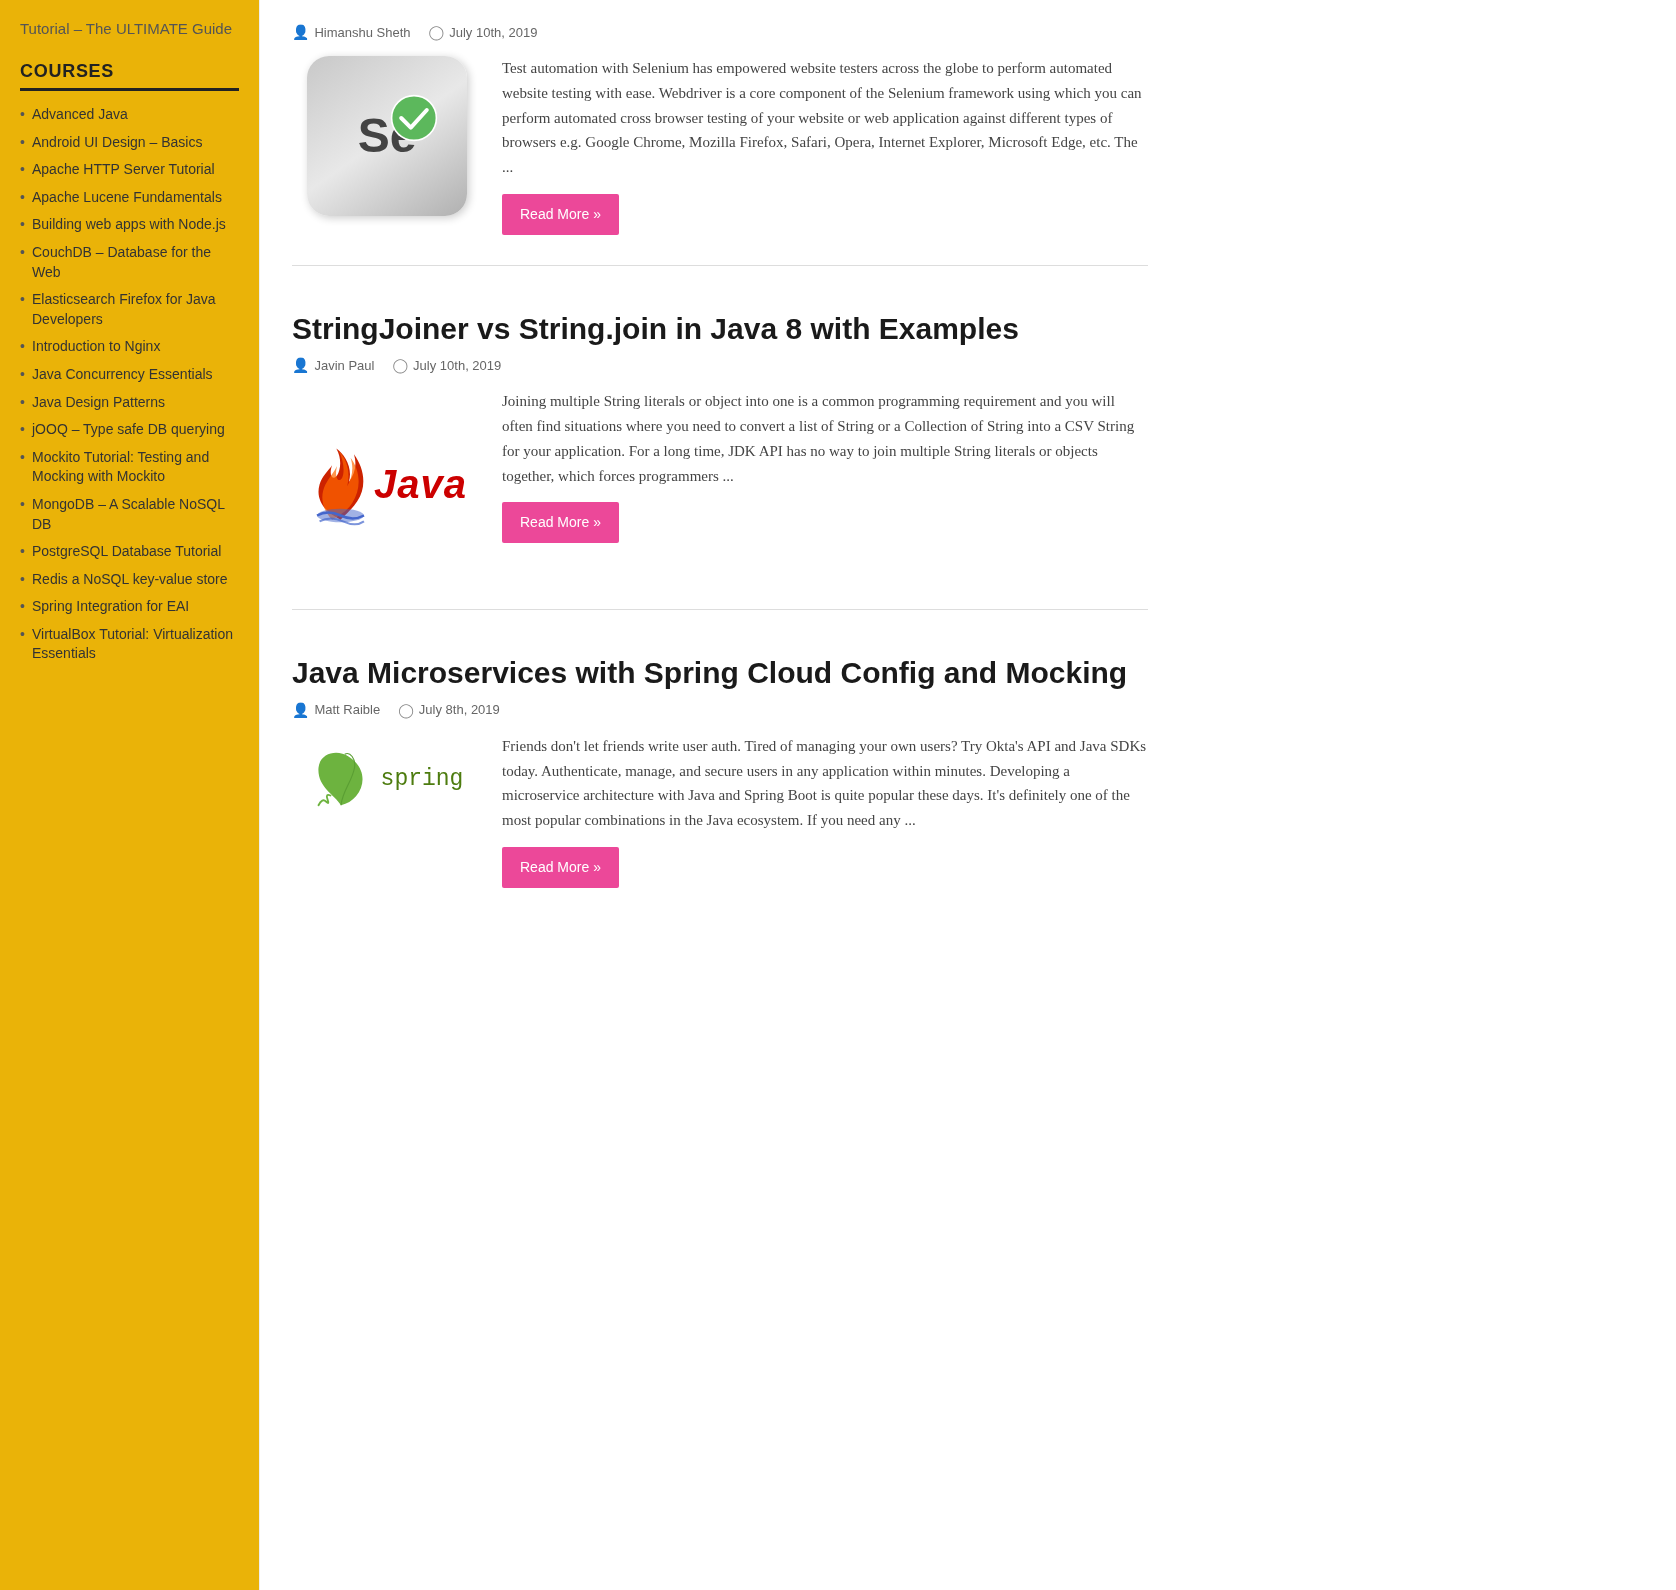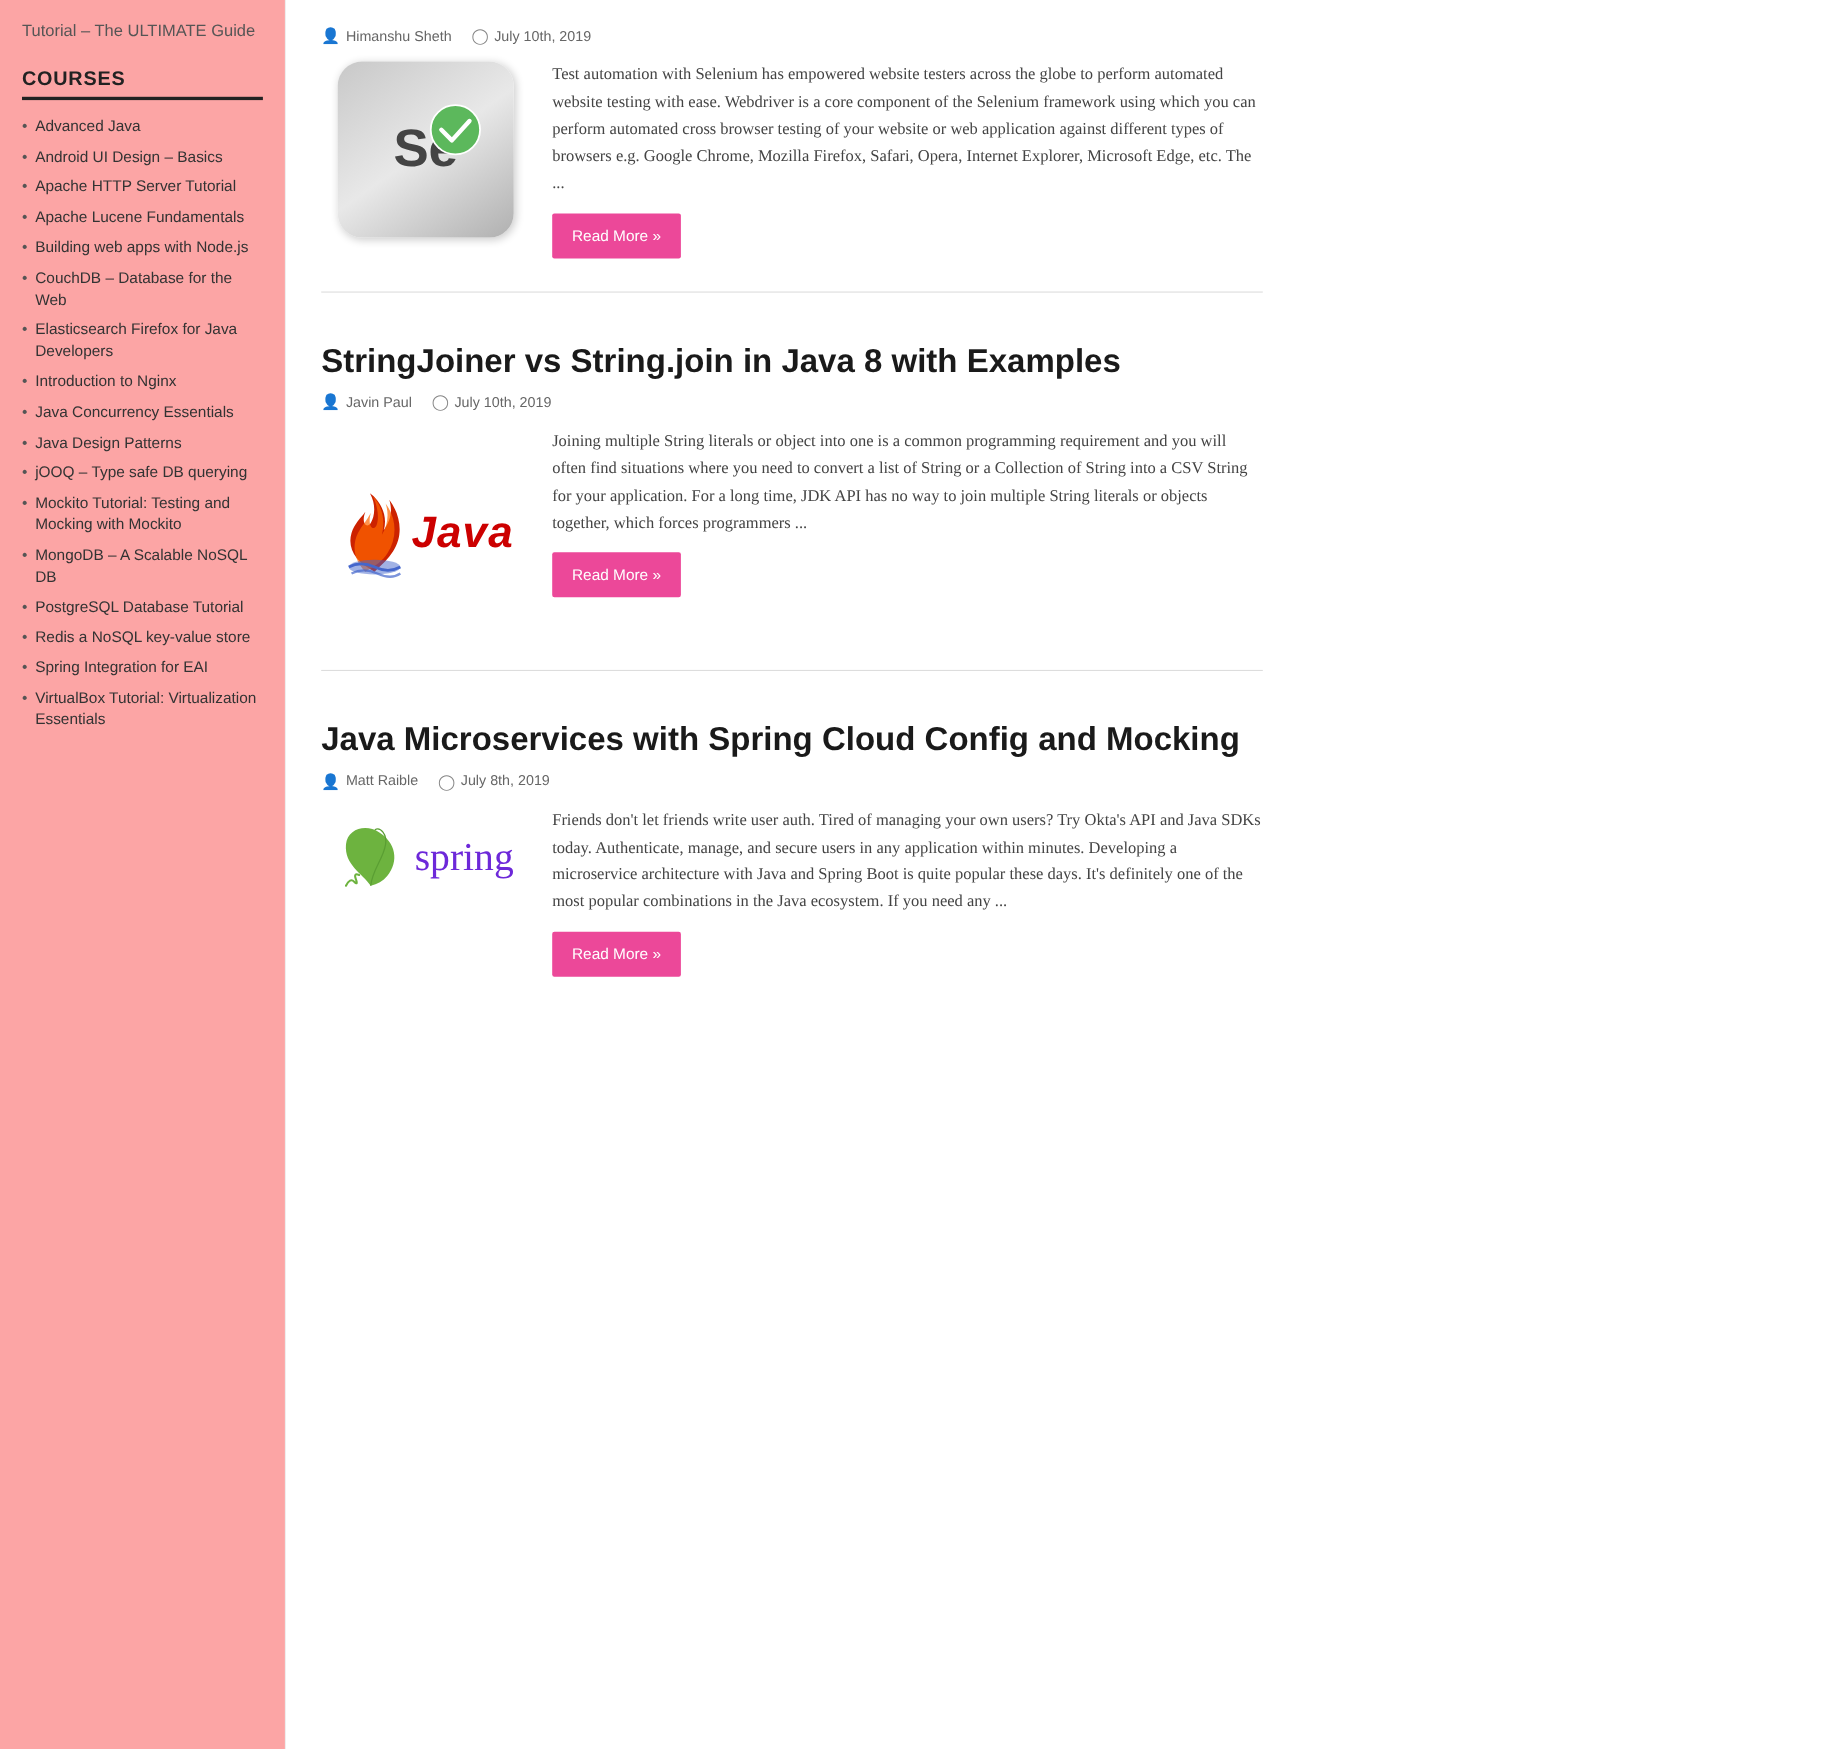--- a/index.html
+++ b/index.html
@@ -10,21 +10,21 @@
       background: #fff;
       display: flex;
       min-height: 1590px;
     }
     
     #sidebar {
       width: 260px;
       min-width: 260px;
       padding: 18px 20px 20px 20px;
       border-right: 1px solid #eee;
-      background: #fca5a5;
+      background: #eab308;
     }
     #sidebar-title-link {
       font-family: Arial, sans-serif;
       font-size: 15px;
       color: #555;
       text-decoration: none;
       display: block;
       margin-bottom: 22px;
       line-height: 1.4;
     }
@@ -175,24 +175,24 @@
       display: flex;
       align-items: center;
       justify-content: center;
       gap: 10px;
     }
     .spring-leaf-svg {
       width: 60px;
       height: 70px;
     }
     .spring-text-logo {
-      font-family: Liberation Serif, serif;
-      font-size: 36px;
+      font-family: Liberation Mono, monospace;
+      font-size: 23px;
       font-weight: normal;
-      color: #6d28d9;
+      color: #4d7c0f;
       letter-spacing: 0px;
     }
     .article-text {
       flex: 1;
       font-family: Georgia, serif;
       font-size: 15px;
       line-height: 1.65;
       color: #444;
     }
     .read-more-btn {

